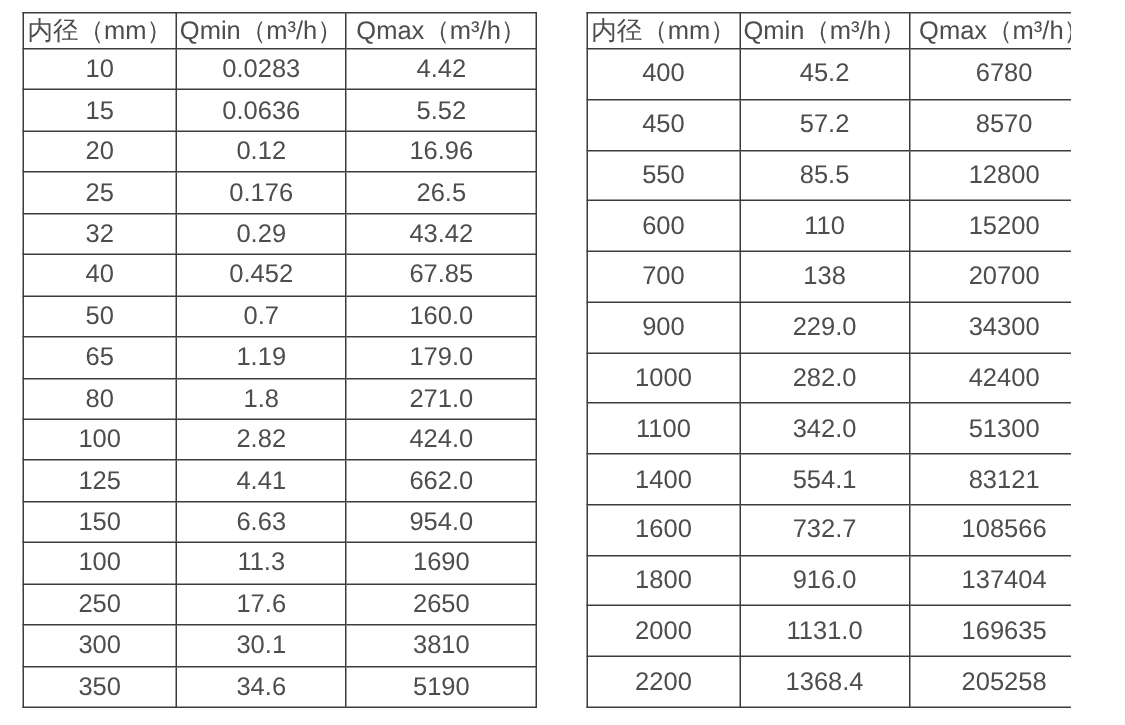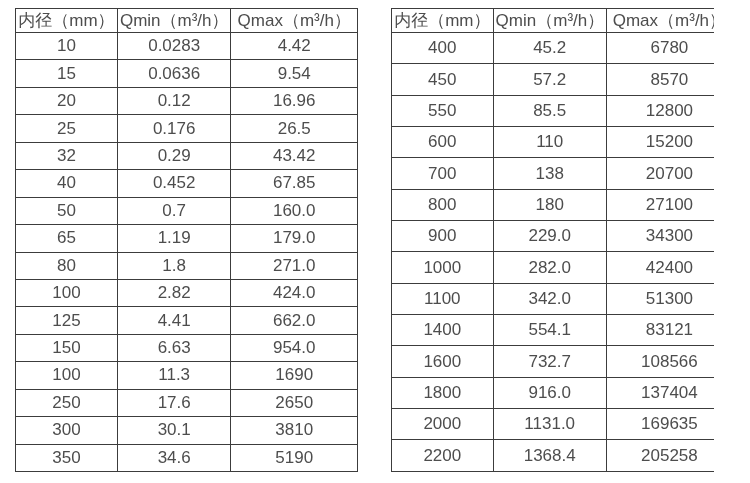--- a/index.html
+++ b/index.html
@@ -68,21 +68,21 @@
       </thead>
     <tbody>
         <tr>
           <td>10</td>
           <td>0.0283</td>
           <td>4.42</td>
         </tr>
         <tr>
           <td>15</td>
           <td>0.0636</td>
-          <td>9.54</td>
+          <td>5.52</td>
         </tr>
         <tr>
           <td>20</td>
           <td>0.12</td>
           <td>16.96</td>
         </tr>
         <tr>
           <td>25</td>
           <td>0.176</td>
           <td>26.5</td>
@@ -183,25 +183,20 @@
           <td>600</td>
           <td>110</td>
           <td>15200</td>
         </tr>
         <tr>
           <td>700</td>
           <td>138</td>
           <td>20700</td>
         </tr>
         <tr>
-          <td>800</td>
-          <td>180</td>
-          <td>27100</td>
-        </tr>
-        <tr>
           <td>900</td>
           <td>229.0</td>
           <td>34300</td>
         </tr>
         <tr>
           <td>1000</td>
           <td>282.0</td>
           <td>42400</td>
         </tr>
         <tr>

